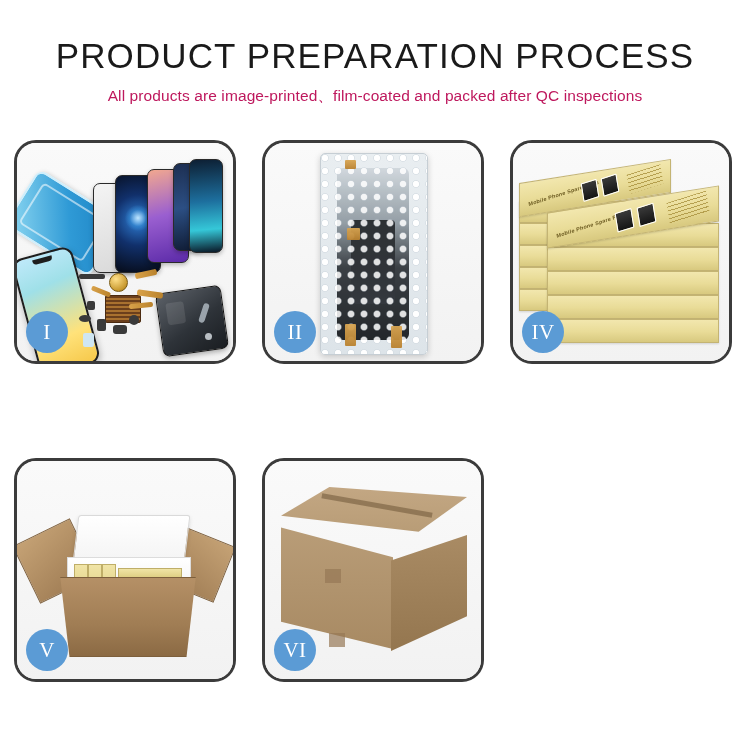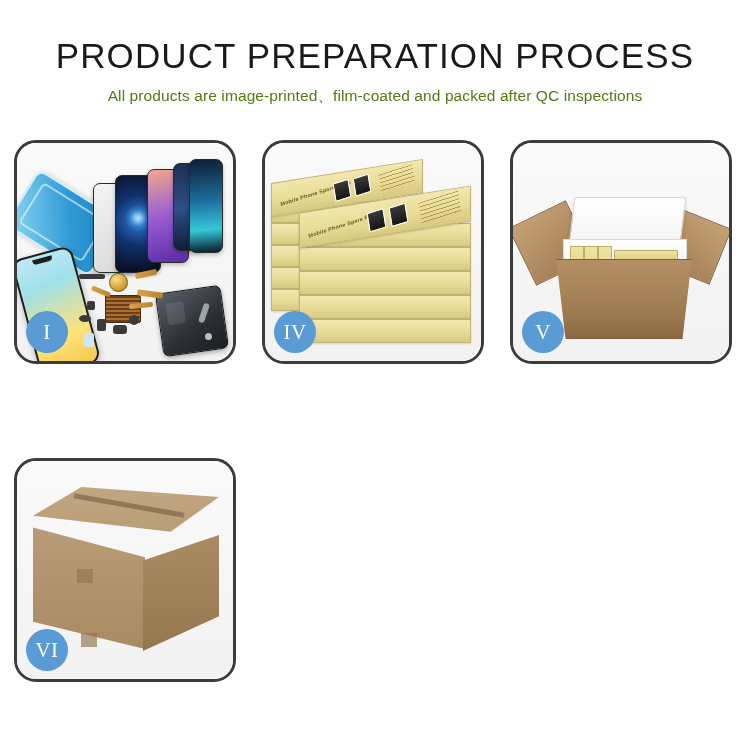--- a/index.html
+++ b/index.html
@@ -28,21 +28,21 @@
     letter-spacing: 1.1px;
     color: #1a1a1a;
     line-height: 1;
     white-space: nowrap;
   }
   .subtitle {
     margin-top: 13px;
     font-family: "Liberation Sans", sans-serif;
     font-size: 15.5px;
     font-weight: 400;
-    color: #4d7c0f;
+    color: #be185d;
     letter-spacing: 0.1px;
     white-space: nowrap;
   }
 
   
   .grid {
     position: absolute;
     left: 14px;
     top: 140px;
     width: 722px;
@@ -382,20 +382,33 @@
       <div class="flex" style="left:118px;top:128px;width:22px;height:6px;transform:rotate(-12deg);"></div>
       <div class="flex" style="left:120px;top:148px;width:26px;height:6px;transform:rotate(8deg);"></div>
       <div class="flex" style="left:74px;top:146px;width:20px;height:5px;transform:rotate(22deg);"></div>
       <div class="flex" style="left:112px;top:160px;width:24px;height:5px;transform:rotate(-6deg);"></div>
       <div class="part" style="left:184px;top:160px;width:6px;height:20px;border-radius:3px;background:#9aa3ab;transform:rotate(18deg);"></div>
       <div class="part" style="left:188px;top:190px;width:7px;height:7px;border-radius:50%;background:#b9bec3;"></div>
     </div>
     <div class="badge">I</div>
   </div>
 
+  <div class="panel p2">
+    <div class="stage">
+      <div class="bubblebag">
+        <div class="innerscreen"></div>
+        <div class="bubbleoverlay"></div>
+        <div class="tape" style="left:24px;top:6px;width:11px;height:9px;"></div>
+        <div class="tape" style="left:26px;top:74px;width:13px;height:12px;"></div>
+        <div class="tape" style="left:24px;top:170px;width:11px;height:22px;"></div>
+        <div class="tape" style="left:70px;top:172px;width:11px;height:22px;"></div>
+      </div>
+    </div>
+    <div class="badge">II</div>
+  </div>
 
 
   <div class="panel p4">
     <div class="stage">
       <div class="stack">
 
         <div class="sbox" style="left:0px;top:40px;width:112px;height:20px;"></div>
         <div class="sbox" style="left:0px;top:62px;width:112px;height:20px;"></div>
         <div class="sbox" style="left:0px;top:84px;width:112px;height:20px;"></div>
         <div class="sbox" style="left:0px;top:106px;width:112px;height:20px;"></div>

